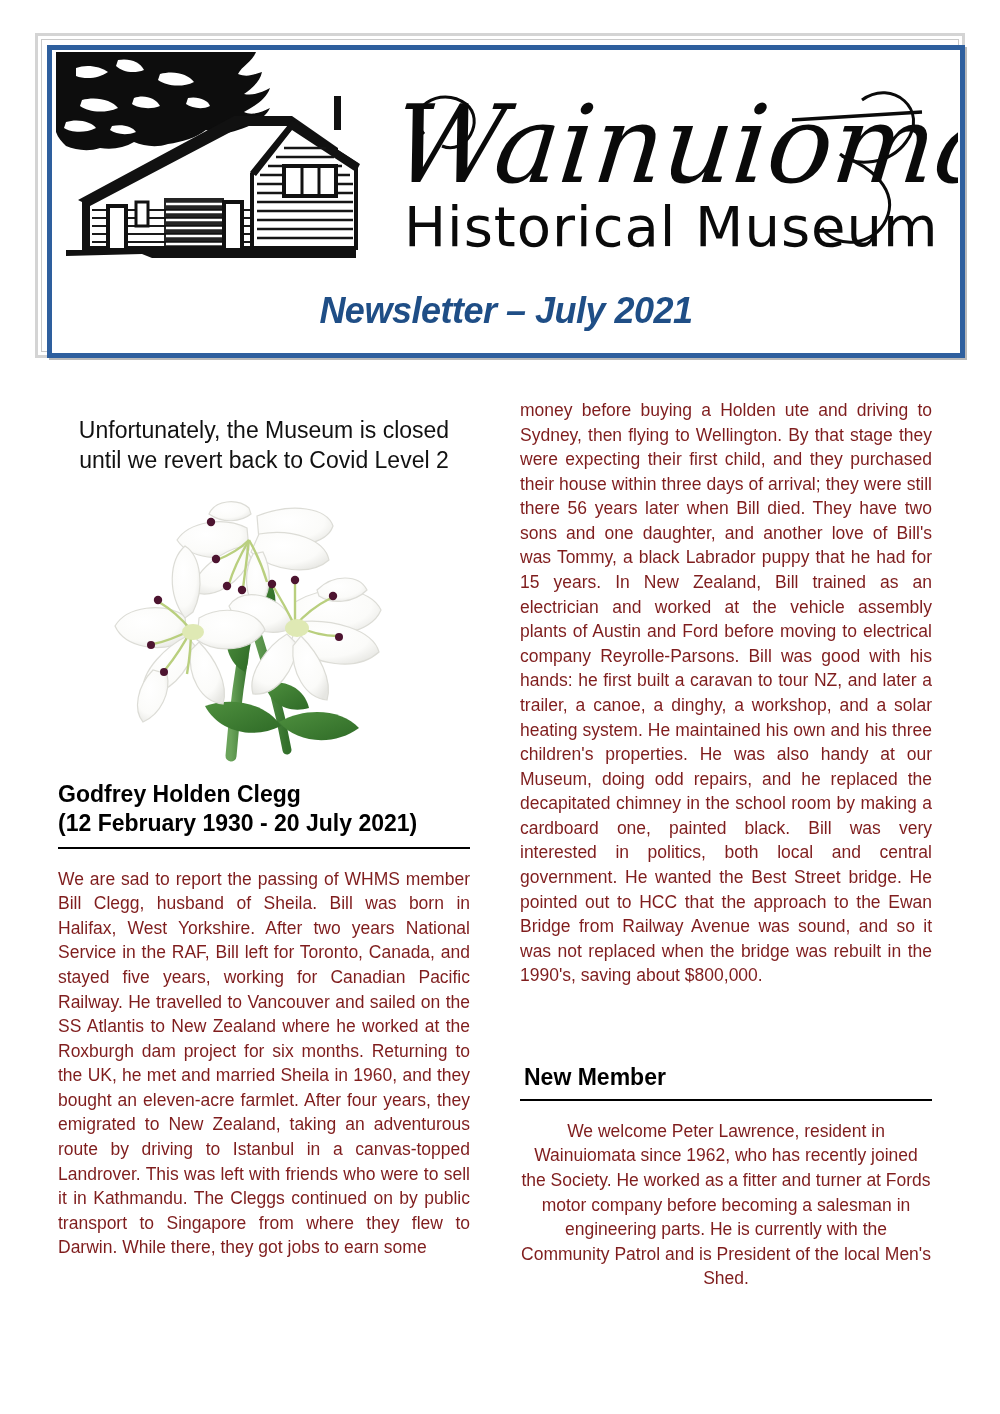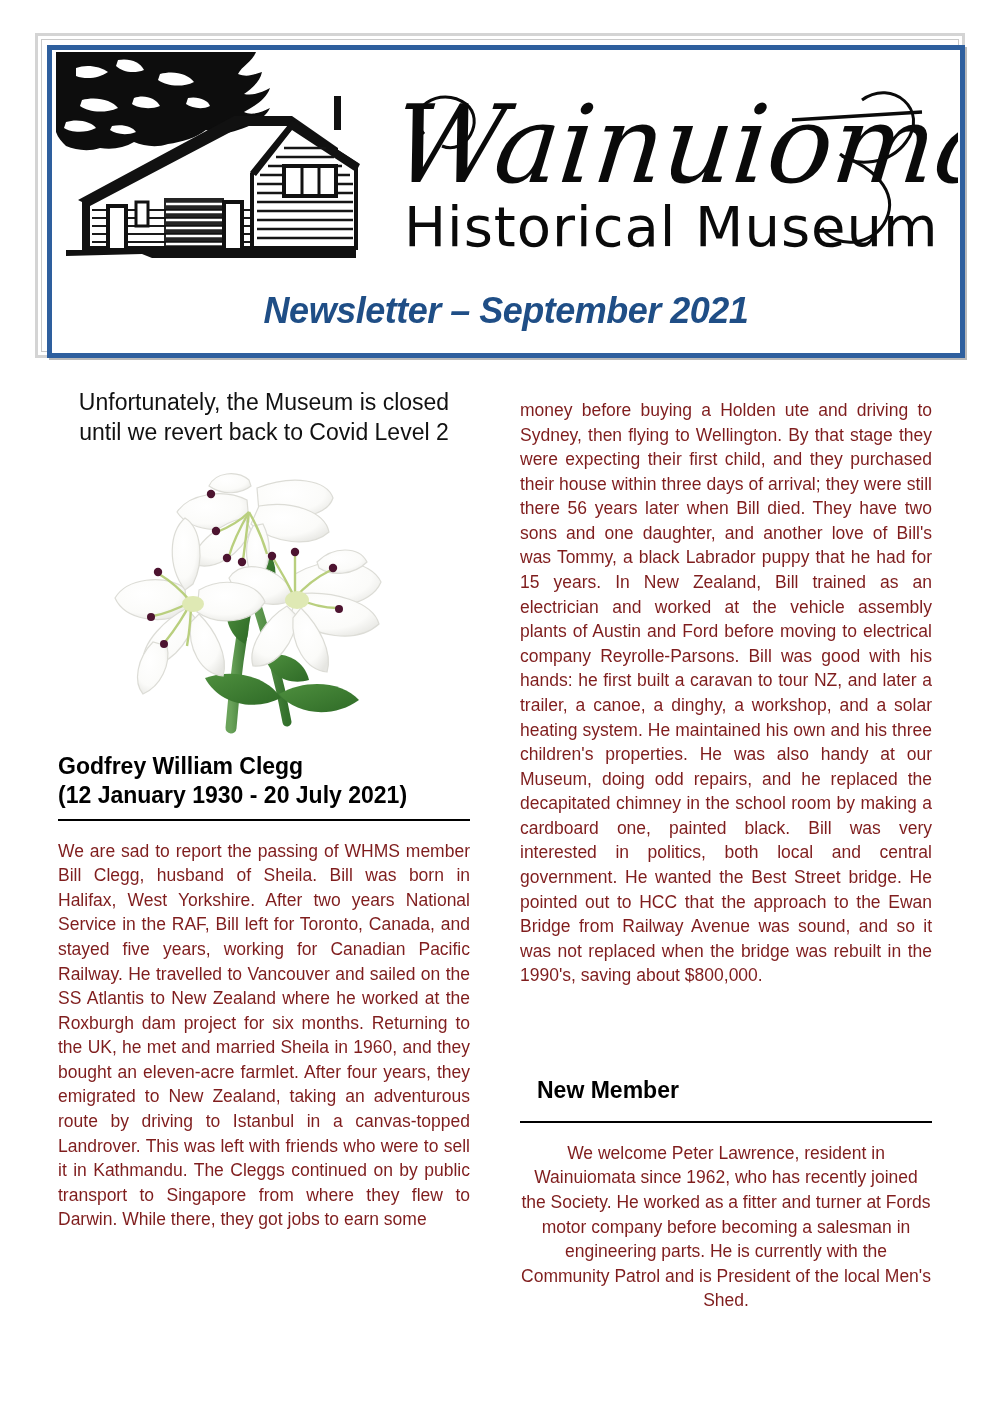--- a/index.html
+++ b/index.html
@@ -100,21 +100,21 @@
     font-weight: bold;
     font-size: 36px;
     letter-spacing: -0.5px;
     color: #1f4e86;
   }
 
   
   .col-left {
     position: absolute;
     left: 58px;
-    top: 388px;
+    top: 416px;
     width: 412px;
   }
   .col-right {
     position: absolute;
     left: 520px;
     top: 398px;
     width: 412px;
   }
 
   .notice {
@@ -160,21 +160,21 @@
     text-justify: inter-word;
     margin: 0;
     color: #7f1d1d;
     font-family: "Liberation Sans", sans-serif;
   }
   p.body-text.last { text-align: center; }
 
   .section-heading {
     font-size: 23px;
     font-weight: bold;
-    margin: 17px;
+    margin: 4px;
     color: #000;
   }
   .spacer-lg { height: 72px; }
 </style>
 </head>
 <body>
 
 <div class="masthead">
   <div class="frame-outer"></div>
   <div class="frame-mid"></div>
@@ -259,21 +259,21 @@
             <text x="8" y="112" font-family="DejaVu Serif, serif" font-size="108" font-style="italic" fill="#0a0a0a" transform="skewX(-6)">Wainuiomata</text>
 
             <path d="M30,64 C8,40 46,14 72,34 C92,50 72,86 48,76" fill="none" stroke="#0a0a0a" stroke-width="3"></path>
             <path d="M468,30 C498,8 536,40 512,72 C496,94 462,98 446,84" fill="none" stroke="#0a0a0a" stroke-width="3"></path>
             <path d="M448,86 C476,96 506,120 492,150 C480,176 442,180 428,158" fill="none" stroke="#0a0a0a" stroke-width="3"></path>
             <path d="M398,50 L528,42" fill="none" stroke="#0a0a0a" stroke-width="3.5"></path>
             <text x="10" y="176" font-family="DejaVu Sans, sans-serif" font-size="56" letter-spacing="1" fill="#0a0a0a">Historical Museum</text>
           </svg>
         </div>
 
-        <div class="issue-line">Newsletter – September 2021</div>
+        <div class="issue-line">Newsletter – July 2021</div>
       </div>
     </div>
   </div>
 </div>
 
 <div class="col-left">
 
   <p class="notice">Unfortunately, the Museum is closed until we revert back to Covid Level 2</p>
 
   <div class="lilies">
@@ -359,22 +359,22 @@
         </g>
         <circle cx="77" cy="106" r="4.2" fill="#4d1430"></circle>
         <circle cx="70" cy="151" r="4" fill="#4d1430"></circle>
         <circle cx="83" cy="178" r="4" fill="#4d1430"></circle>
         <ellipse cx="112" cy="138" rx="11" ry="8" fill="#dfe9b4"></ellipse>
       </g>
     </svg>
   </div>
 
   <div class="obit-heading">
-    <span>Godfrey William Clegg</span>
-    <span class="line2">(12 January 1930 - 20 July 2021)</span>
+    <span>Godfrey Holden Clegg</span>
+    <span class="line2">(12 February 1930 - 20 July 2021)</span>
   </div>
   <hr class="rule">
 
   <p class="body-text">We are sad to report the passing of WHMS member Bill Clegg, husband of Sheila. Bill was born in Halifax, West Yorkshire. After two years National Service in the RAF, Bill left for Toronto, Canada, and stayed five years, working for Canadian Pacific Railway. He travelled to Vancouver and sailed on the SS Atlantis to New Zealand where he worked at the Roxburgh dam project for six months. Returning to the UK, he met and married Sheila in 1960, and they bought an eleven-acre farmlet. After four years, they emigrated to New Zealand, taking an adventurous route by driving to Istanbul in a canvas-topped Landrover. This was left with friends who were to sell it in Kathmandu. The Cleggs continued on by public transport to Singapore from where they flew to Darwin. While there, they got jobs to earn some</p>
 </div>
 
 <div class="col-right">
 
   <p class="body-text">money before buying a Holden ute and driving to Sydney, then flying to Wellington. By that stage they were expecting their first child, and they purchased their house within three days of arrival; they were still there 56 years later when Bill died. They have two sons and one daughter, and another love of Bill's was Tommy, a black Labrador puppy that he had for 15 years. In New Zealand, Bill trained as an electrician and worked at the vehicle assembly plants of Austin and Ford before moving to electrical company Reyrolle-Parsons. Bill was good with his hands: he first built a caravan to tour NZ, and later a trailer, a canoe, a dinghy, a workshop, and a solar heating system. He maintained his own and his three children's properties. He was also handy at our Museum, doing odd repairs, and he replaced the decapitated chimney in the school room by making a cardboard one, painted black. Bill was very interested in politics, both local and central government. He wanted the Best Street bridge. He pointed out to HCC that the approach to the Ewan Bridge from Railway Avenue was sound, and so it was not replaced when the bridge was rebuilt in the 1990's, saving about $800,000.</p>
 

